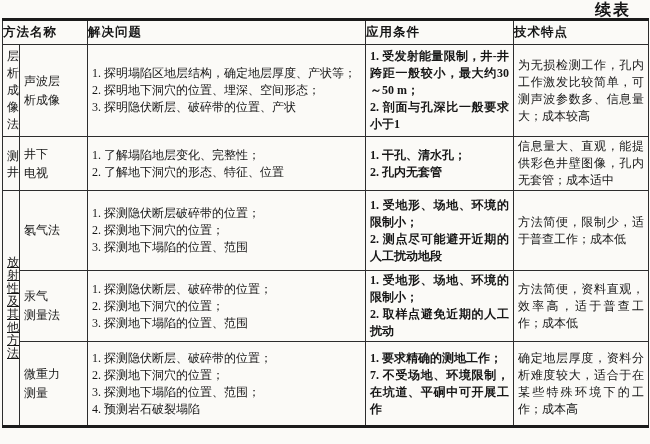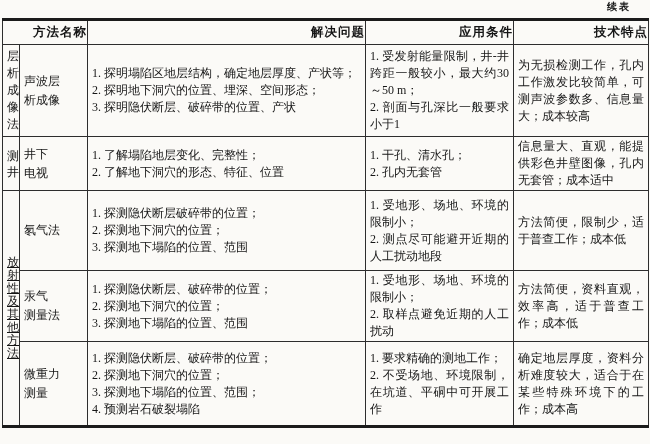--- a/index.html
+++ b/index.html
@@ -5,30 +5,30 @@
   html,body{margin:0;padding:0;}
   body{
     width:650px;height:444px;overflow:hidden;
     background:#f7f6f3;
     font-family:"Liberation Serif","DejaVu Serif",serif;
     color:#161616;
   }
   .page{position:relative;width:650px;height:444px;background:#fbfaf7;}
   .cont-label{
     position:absolute;top:0;right:19px;
-    font-size:10px;letter-spacing:2px;font-weight:bold;
+    font-size:16px;letter-spacing:2px;font-weight:bold;
   }
   table.methods{
     position:absolute;top:18px;left:2px;width:646px;
     border-collapse:collapse;table-layout:fixed;
     border-top:3px solid #1b1b1b;border-bottom:3px solid #1b1b1b;
   }
   .methods th,.methods td{border:1px solid #2d2d2d;}
   .methods th{
-    font-size:12.5px;font-weight:bold;text-align:right;
+    font-size:12.5px;font-weight:bold;text-align:left;
     height:23px;padding:0;letter-spacing:1px;
   }
   .methods td{font-size:12px;vertical-align:middle;padding:1px 4px;}
   
   .vcell{
     padding:0;text-align:center;word-break:break-all;
     font-size:12px;
   }
   .vg-a{line-height:17px;}
   .vg-b{line-height:16px;}
@@ -36,21 +36,21 @@
   
   .mcell{
     text-align:left;white-space:pre-line;line-height:19px;
     padding:0 2px;font-size:12px;
   }
   
   .tcell{
     white-space:pre-line;text-align:justify;line-height:17px;
   }
   .p-prob{padding:2px 3px 2px 9px;margin-top:7px;}
-  .p-cond{padding:2px 3px 2px 6px;}
+  .p-cond{padding:2px 3px 2px 6px;font-weight:bold;}
   .p-feat{padding:2px 3px 2px 5px;}
   tr.hr{height:23px;}
   tr.r1{height:92px;}
   tr.r2{height:43px;}
   tr.r3{height:80px;}
   tr.r4{height:71px;}
   tr.r5{height:85px;}
 </style>
 </head>
 <body>
@@ -122,19 +122,19 @@
     </tr>
 
     <tr class="r5">
       <td class="mcell">微重力
 测量</td>
       <td class="tcell p-prob">1. 探测隐伏断层、破碎带的位置；
 2. 探测地下洞穴的位置；
 3. 探测地下塌陷的位置、范围；
 4. 预测岩石破裂塌陷</td>
       <td class="tcell p-cond">1. 要求精确的测地工作；
-2. 不受场地、环境限制，在坑道、平硐中可开展工作</td>
+7. 不受场地、环境限制，在坑道、平硐中可开展工作</td>
       <td class="tcell p-feat">确定地层厚度，资料分析难度较大，适合于在某些特殊环境下的工作；成本高</td>
     </tr>
   </tbody>
     </table>
 
 </div>
 
 </body></html>

